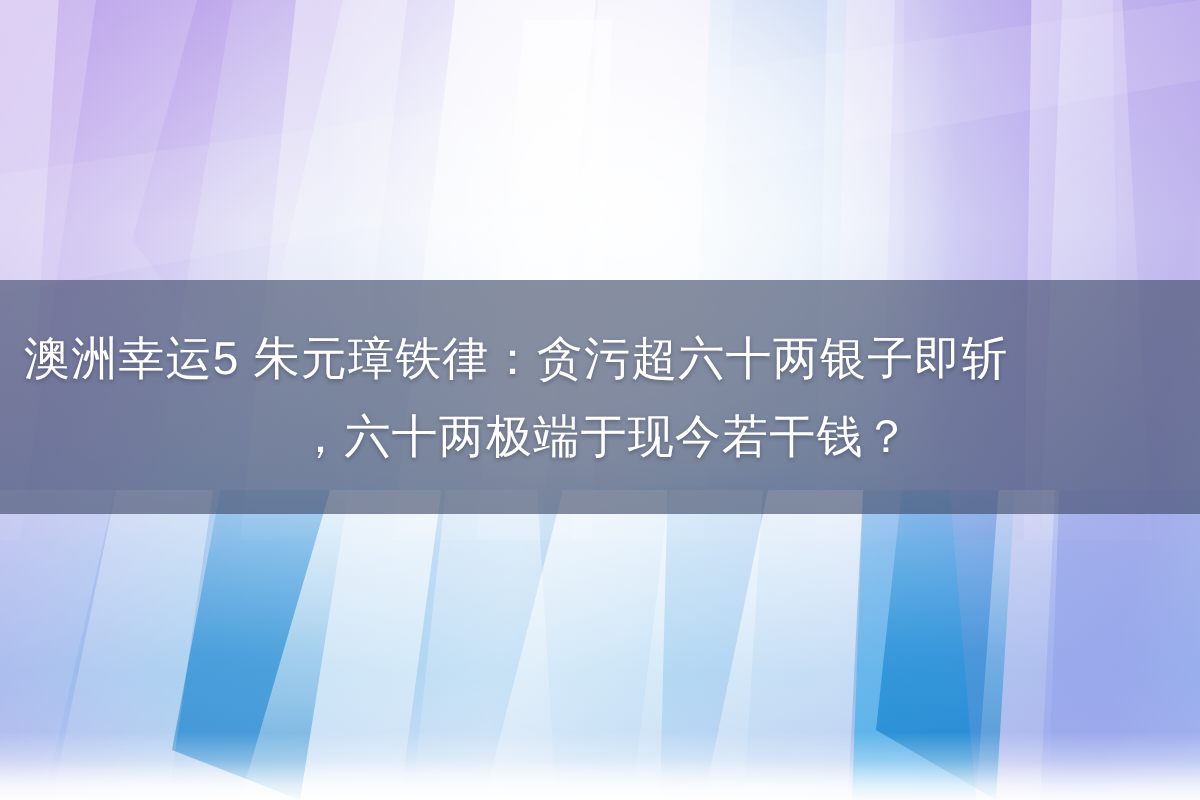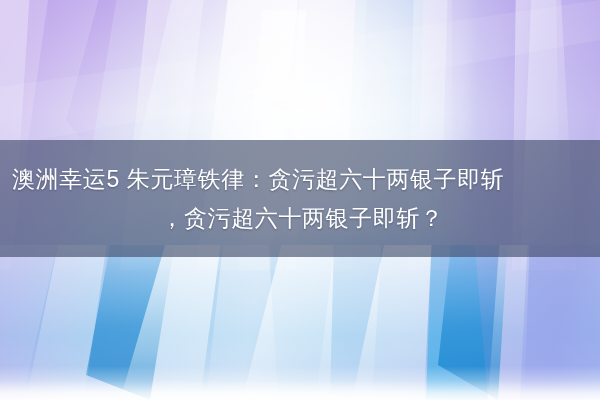--- a/index.html
+++ b/index.html
@@ -239,18 +239,18 @@
       <polygon points="528,-10 640,-10 640,155 520,155" fill="url(#fB_peri)"></polygon>
 
       <polygon points="-20,-10 60,-10 22,155 -30,155" fill="url(#fB_pale)" opacity="0.55"></polygon>
     </svg>
   </div>
 
   <div class="core-glow"></div>
 
   <div class="caption-band">
     <div class="caption-line line-1">澳洲幸运5 朱元璋铁律：贪污超六十两银子即斩</div>
-    <div class="caption-line line-2">，贪污超六十两银子即斩？</div>
+    <div class="caption-line line-2">，六十两极端于现今若干钱？</div>
   </div>
 
   <div class="bottom-haze"></div>
 
 </div>
 
 </body></html>

